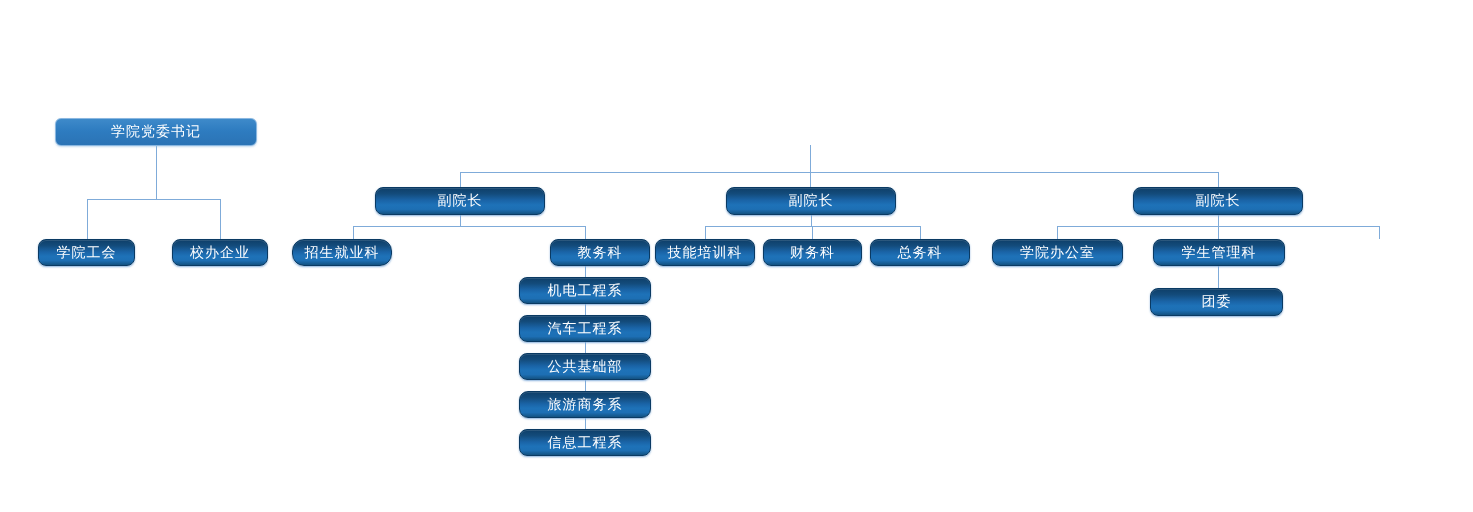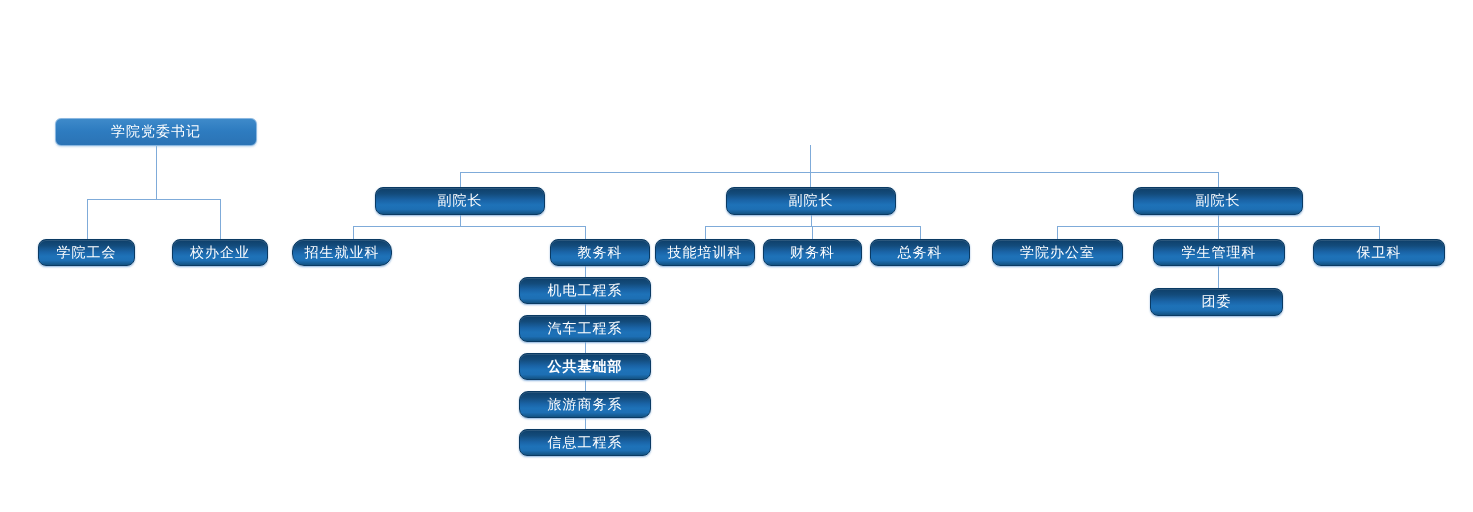--- a/index.html
+++ b/index.html
@@ -86,27 +86,26 @@
 
   <div class="node dark" style="left:375px; top:187px; width:170px; height:28px;">副院长</div>
   <div class="node dark" style="left:726px; top:187px; width:170px; height:28px;">副院长</div>
   <div class="node dark" style="left:1133px; top:187px; width:170px; height:28px;">副院长</div>
 
   <div class="node dark" style="left:292px; top:239px; width:100px; height:27px;border-radius:12px;">招生就业科</div>
   <div class="node dark" style="left:550px; top:239px; width:100px; height:27px;">教务科</div>
 
   <div class="node dark" style="left:519px; top:277px; width:132px; height:27px;">机电工程系</div>
   <div class="node dark" style="left:519px; top:315px; width:132px; height:27px;">汽车工程系</div>
-  <div class="node dark" style="left:519px; top:353px; width:132px; height:27px;font-weight:bold;">公共基础部</div>
+  <div class="node dark" style="left:519px; top:353px; width:132px; height:27px;">公共基础部</div>
   <div class="node dark" style="left:519px; top:391px; width:132px; height:27px;border-radius:9px;">旅游商务系</div>
   <div class="node dark" style="left:519px; top:429px; width:132px; height:27px;">信息工程系</div>
 
   <div class="node dark" style="left:655px; top:239px; width:100px; height:27px;">技能培训科</div>
   <div class="node dark" style="left:763px; top:239px; width:99px; height:27px;">财务科</div>
   <div class="node dark" style="left:870px; top:239px; width:100px; height:27px;">总务科</div>
 
   <div class="node dark" style="left:992px; top:239px; width:131px; height:27px;">学院办公室</div>
   <div class="node dark" style="left:1153px; top:239px; width:132px; height:27px;">学生管理科</div>
-  <div class="node dark" style="left:1313px; top:239px; width:132px; height:27px;">保卫科</div>
 
   <div class="node dark" style="left:1150px; top:288px; width:133px; height:28px;">团委</div>
 
 </div>
 
 </body></html>

